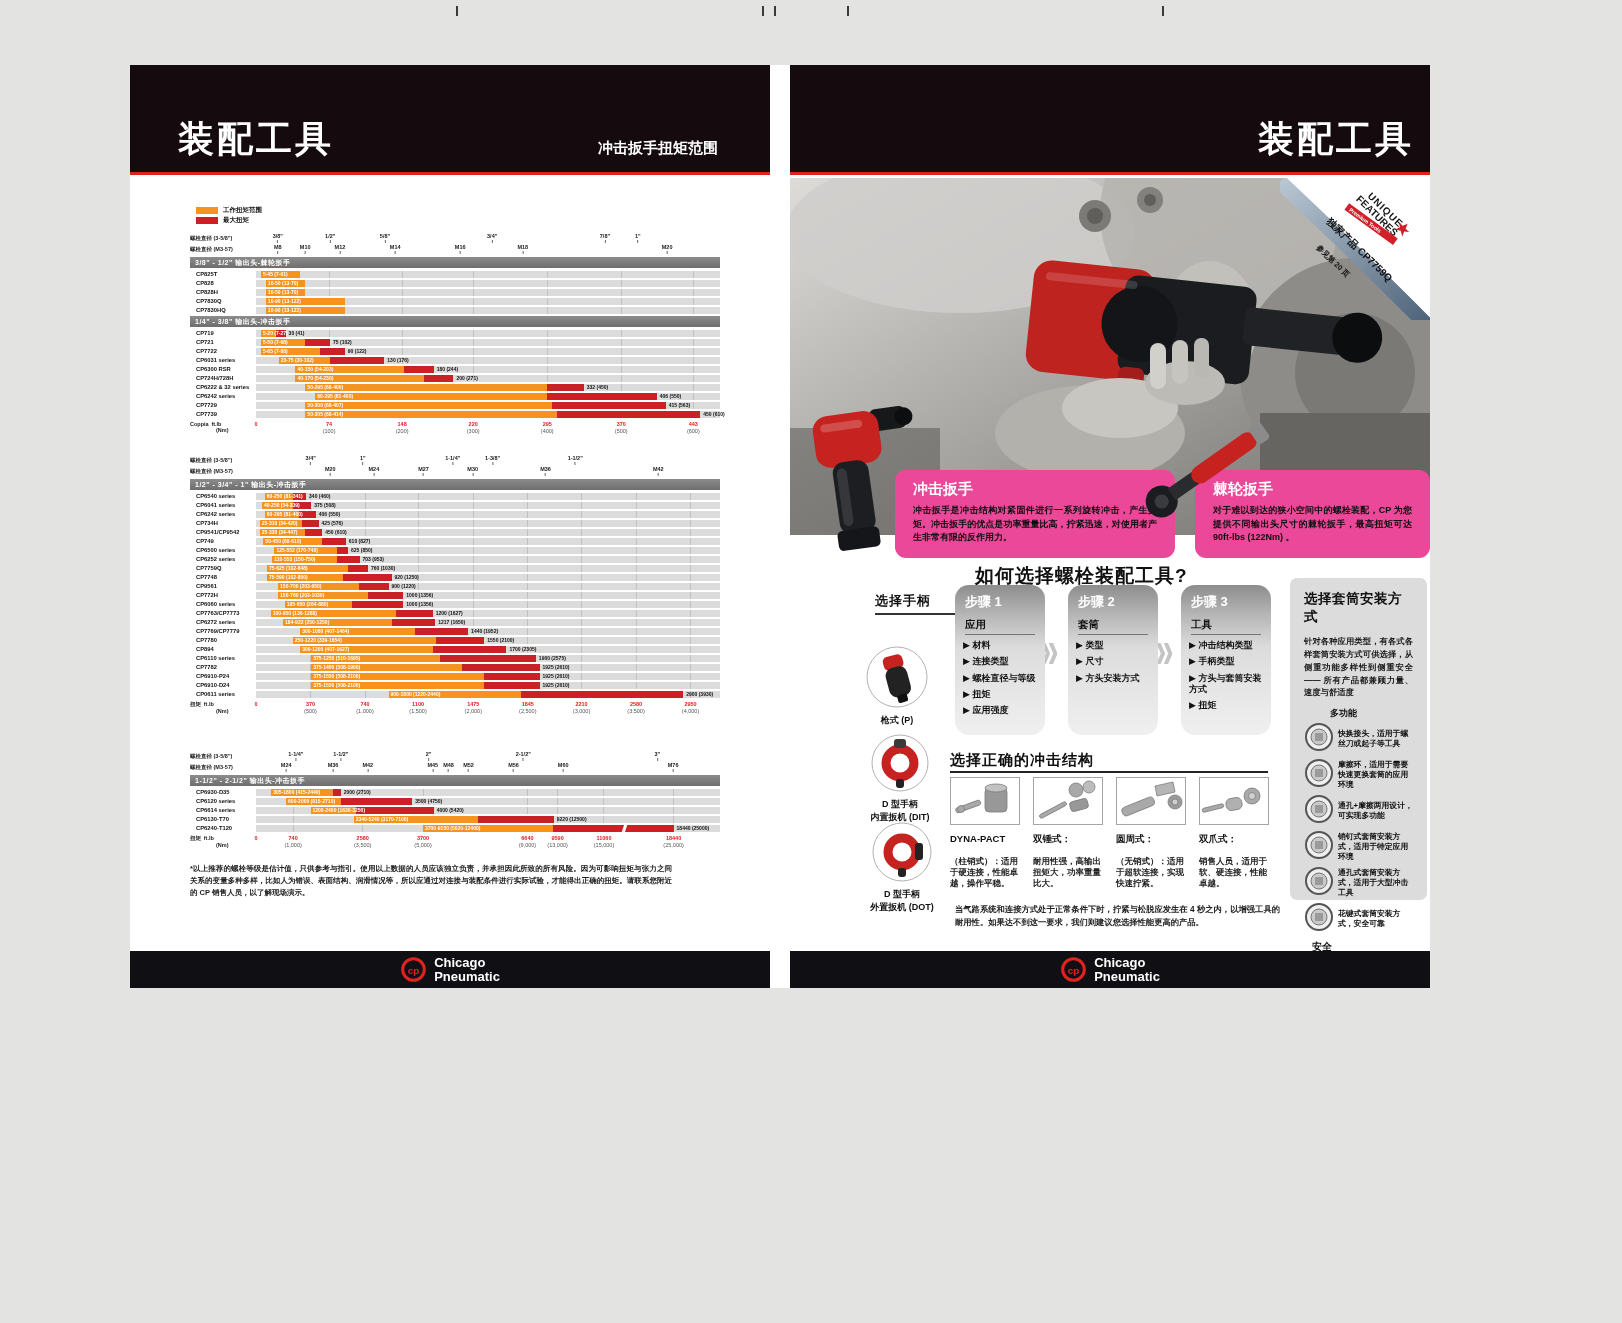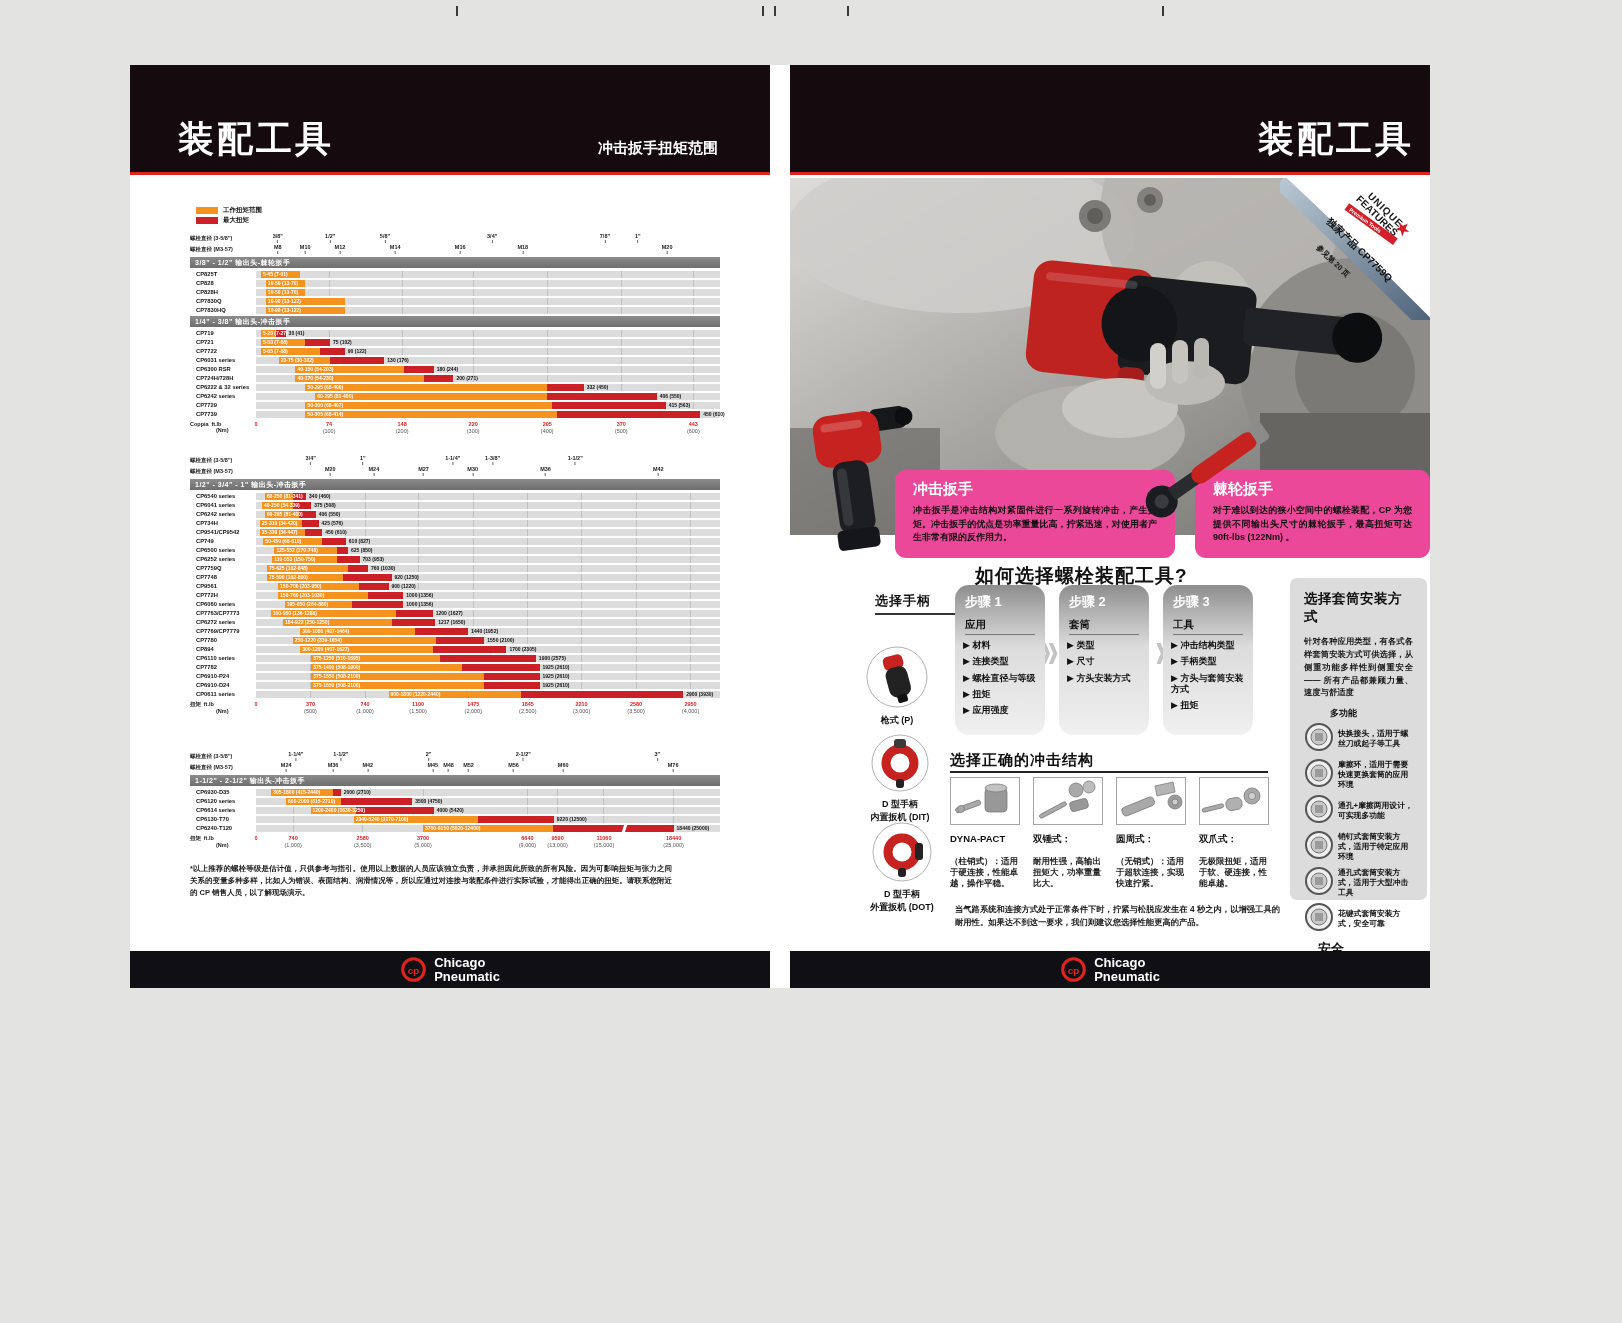--- a/index.html
+++ b/index.html
@@ -67,21 +67,21 @@
   #pbox2{left:405px;top:405px;width:235px;height:88px}
   .pbox-title{color:#fff;font-size:15px;font-weight:bold;margin-bottom:5px}
   .pbox-body{font-size:9px;font-weight:bold;color:#0e0e0e;line-height:1.5;text-align:justify}
   .tool-inset{position:absolute;z-index:4}
   .howto-heading{position:absolute;left:185px;top:498px;font-size:19px;font-weight:bold;
         letter-spacing:1px}
   .handle-title{position:absolute;left:85px;top:527px;font-size:13px;font-weight:bold;
         border-bottom:2px solid #333;padding-bottom:3px;width:96px;letter-spacing:1px}
   .handle{position:absolute;width:110px;text-align:center}
   .handle .hlabel{font-size:9px;font-weight:bold;line-height:1.25;margin-top:2px}
-  #steps{position:absolute;left:165px;top:520px;display:flex;gap:14px;z-index:2}
+  #steps{position:absolute;left:165px;top:520px;display:flex;gap:23px;z-index:2}
   .step-box{width:90px;height:150px;border-radius:14px;
         background:linear-gradient(180deg,#8d8d8d 0px,#b6b6b6 30px,#dcdcdc 62px,#f0f0f0 100%)}
   .step-num{color:#fff;font-weight:bold;font-size:13px;padding:8px 0 0 10px}
   .step-cat{font-size:10.5px;font-weight:bold;color:#111;margin:7px 10px 2px;
         border-bottom:1px solid #777;padding-bottom:2px}
   .step-item{font-size:9px;font-weight:bold;color:#111;margin:5px 8px 0;line-height:1.25}
   .chev{position:absolute;top:568px;font-size:30px;font-weight:bold;color:#c4c4c4;
         transform:scale(1.1,1.8);z-index:1}
   #chev1{left:251px} #chev2{left:366px}
   .impact-heading{position:absolute;left:160px;top:686px;font-size:15px;font-weight:bold;
@@ -95,21 +95,21 @@
   .imp-box:nth-of-type(1),.imp-col1{left:160px}
   .socket-box{position:absolute;left:500px;top:513px;width:137px;height:322px;
         background:#DCDCDC;border-radius:7px;padding:12px 14px 8px;z-index:2}
   .socket-title{font-size:13.5px;font-weight:bold;letter-spacing:.5px}
   .socket-intro{font-size:8.3px;font-weight:bold;line-height:1.55;margin-top:9px;
         text-align:justify;color:#1a1a1a}
   .socket-scale{font-size:9px;font-weight:bold;margin:8px 0 2px 26px}
   .sock-item{display:flex;align-items:center;gap:4px;margin-bottom:2px}
   .sock-icon{flex:0 0 30px}
   .sock-text{font-size:7.8px;font-weight:bold;line-height:1.3}
-  .socket-bottom{font-size:13px;font-weight:bold;margin:4px 0 0 14px}
+  .socket-bottom{font-size:10px;font-weight:bold;margin:4px 0 0 8px}
   .footnoteR{position:absolute;left:165px;top:838px;width:325px;font-size:8.3px;
         font-weight:bold;line-height:1.55;color:#222;text-align:justify;z-index:2}
 </style>
 </head>
 <body>
 
 <div class="cropmark" style="left:456px"></div>
 <div class="cropmark" style="left:762px"></div>
 <div class="cropmark" style="left:774px"></div>
 <div class="cropmark" style="left:847px"></div>
@@ -951,21 +951,21 @@
     <div class="imp-col" style="left:243px">
       <div class="imp-name">双锤式：</div>
       <div class="imp-desc">耐用性强，高输出扭矩大，功率重量比大。</div>
     </div>
     <div class="imp-col" style="left:326px">
       <div class="imp-name">圆周式：</div>
       <div class="imp-desc">（无销式）：适用于超软连接，实现快速拧紧。</div>
     </div>
     <div class="imp-col" style="left:409px">
       <div class="imp-name">双爪式：</div>
-      <div class="imp-desc">无极限扭矩，适用于软、硬连接，性能卓越。</div>
+      <div class="imp-desc">销售人员，适用于软、硬连接，性能卓越。</div>
     </div>
 
     <div class="socket-box">
       <div class="socket-title">选择套筒安装方式</div>
       <div class="socket-intro">针对各种应用类型，有各式各样套筒安装方式可供选择，从侧重功能多样性到侧重安全 —— 所有产品都兼顾力量、速度与舒适度</div>
       <div class="socket-scale">多功能</div>
       <div id="socket-options">
           <div class="sock-item">
             <span class="sock-icon"><svg width="30" height="30" viewBox="0 0 30 30">
                 <circle cx="15" cy="15" r="13" fill="#efefef" stroke="#555" stroke-width="2"></circle>

